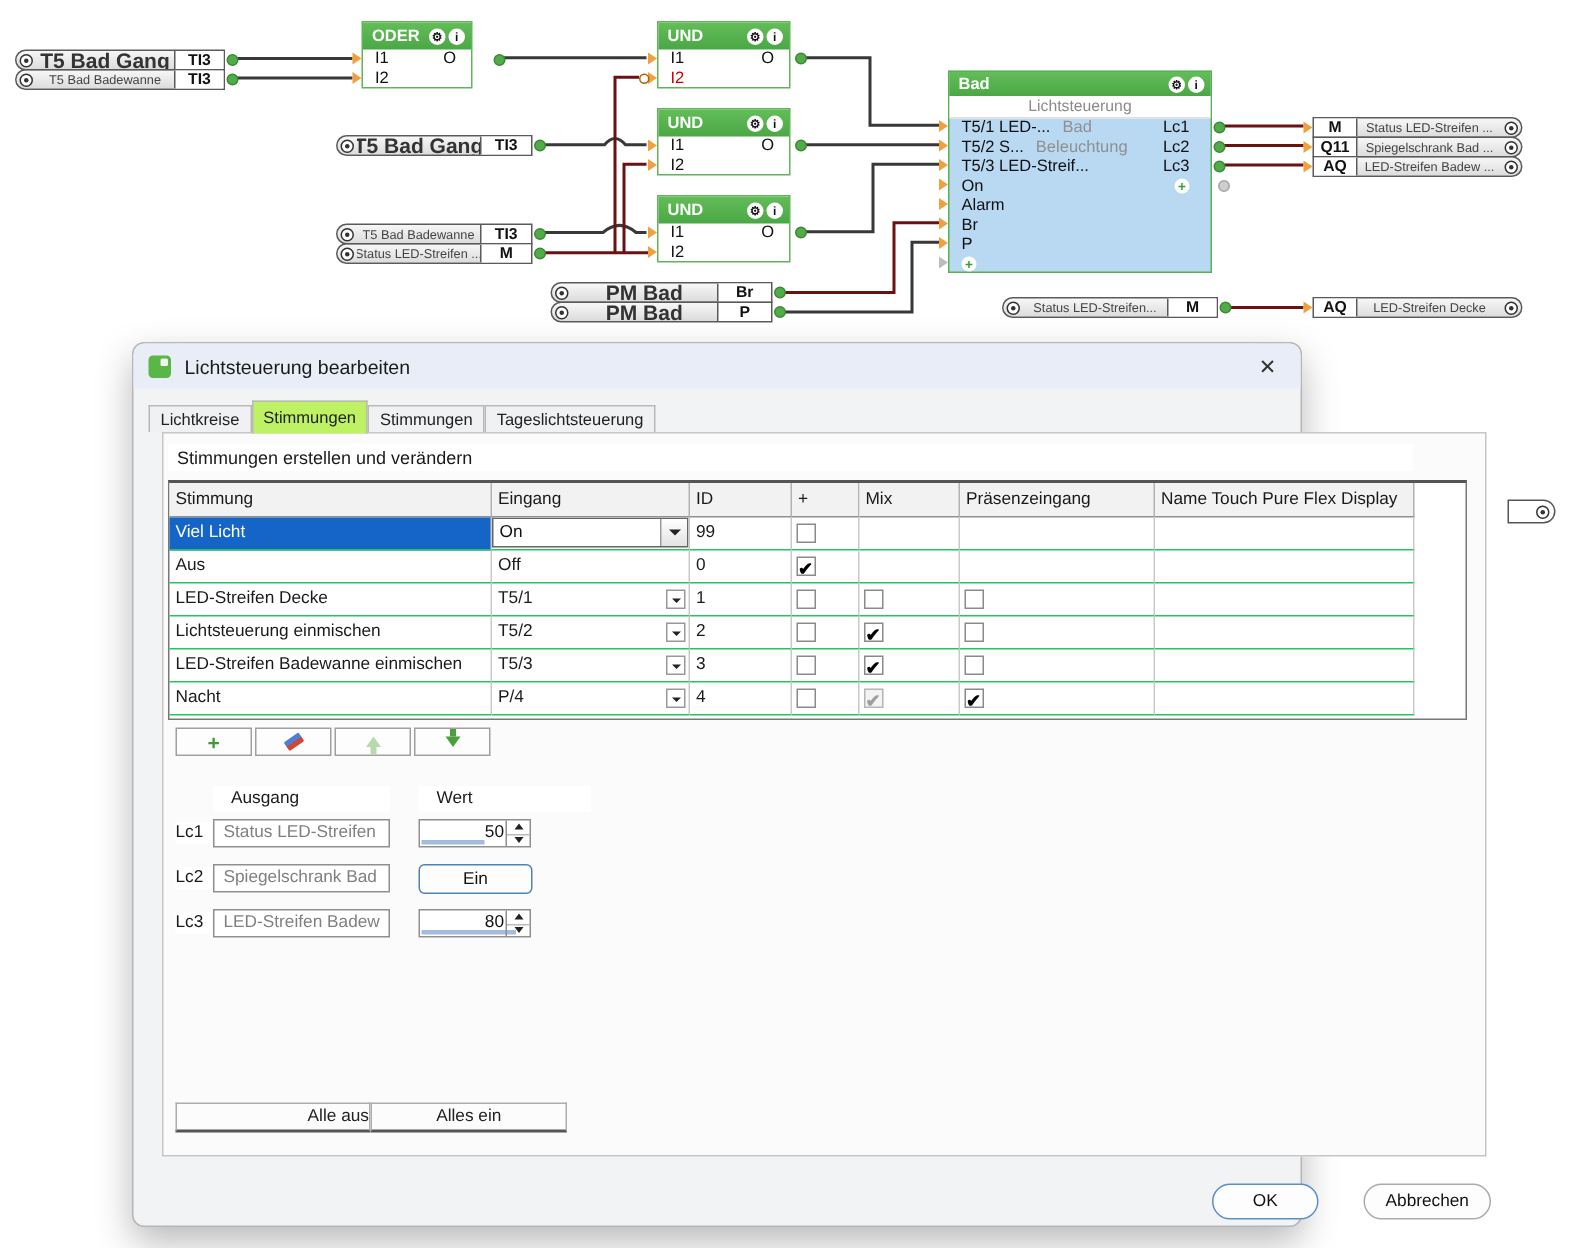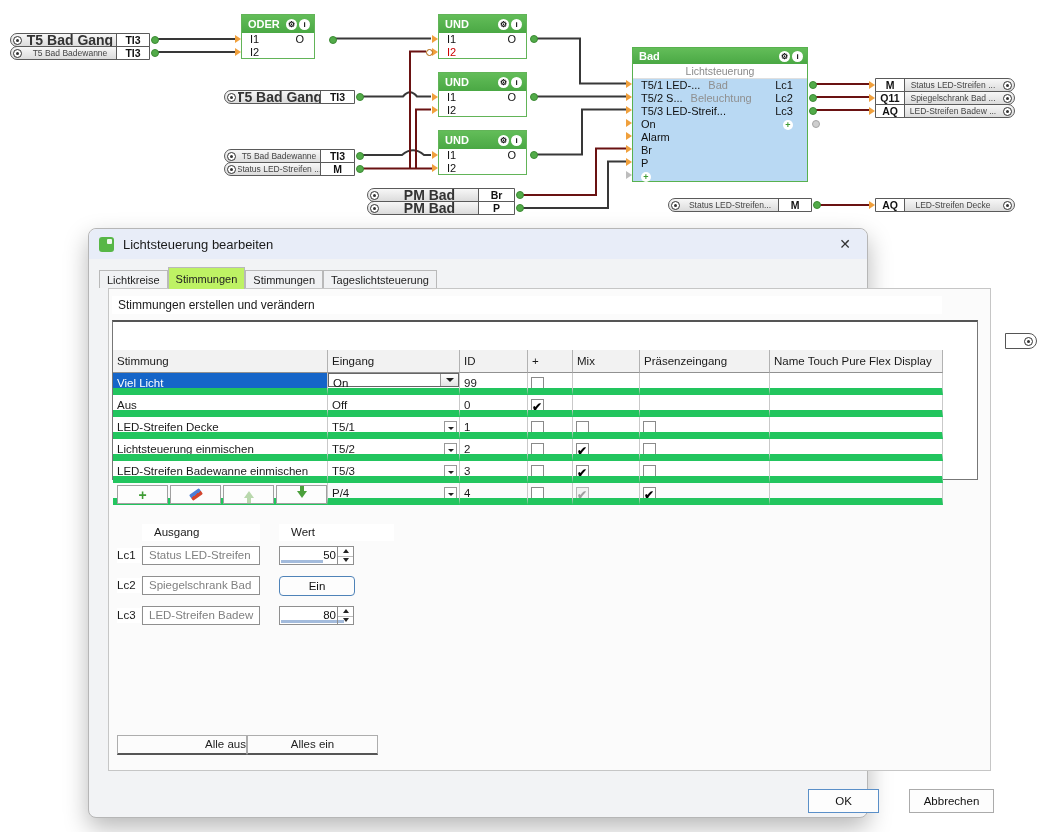--- a/index.html
+++ b/index.html
@@ -48,22 +48,22 @@
   .dtitle{font-size:13px;color:#1a1a1a;}
   .closex{position:absolute;right:14px;top:7px;font-size:14px;color:#333;width:16px;height:16px;text-align:center;line-height:16px;}
   .tabs{position:absolute;left:10px;top:39px;height:20px;display:flex;align-items:flex-end;}
   .tab{height:18px;border:1px solid #b9b9b9;border-bottom:none;background:#f0f1f3;font-size:11px;color:#222;padding:0 7px;line-height:18px;box-sizing:border-box;}
   .tab.active{height:22px;line-height:22px;background:#bef264;position:relative;z-index:2;margin-bottom:-1px;}
   .panel{position:absolute;left:19px;top:59px;width:883px;height:483px;background:#fbfbfb;border:1px solid #c6c6c6;box-sizing:border-box;}
   .seclabel{position:absolute;left:3px;top:7px;width:830px;height:18px;background:#fff;font-size:12px;color:#1a1a1a;line-height:18px;padding-left:6px;box-sizing:border-box;}
   
   .dtable{position:absolute;left:3px;top:31px;width:866px;height:160px;background:#fff;border:1px solid #777;border-top:2px solid #555;box-sizing:border-box;}
   .trow{display:grid;grid-template-columns:215px 132px 68px 45px 67px 130px 173px;height:22px;}
-  .trow.head{height:23px;margin-top:28px;}
-  .tcell{border-right:1px solid #c9c9c9;border-bottom:7px solid #22c55e;font-size:11.5px;color:#1a1a1a;line-height:21px;padding-left:4px;position:relative;overflow:hidden;white-space:nowrap;box-sizing:border-box;}
+  .trow.head{height:23px;}
+  .tcell{border-right:1px solid #c9c9c9;border-bottom:1px solid #22c55e;font-size:11.5px;color:#1a1a1a;line-height:21px;padding-left:4px;position:relative;overflow:hidden;white-space:nowrap;box-sizing:border-box;}
   .head .tcell{background:#f2f2f2;border-right:1px solid #b2b2b2;border-bottom:1px solid #919191;line-height:22px;}
   .tcell.selcell{background:#1565c8;color:#fff;}
   .combo-full{position:absolute;left:0px;top:0px;right:0px;bottom:1px;background:#fff;border:1px solid #666;color:#111;line-height:18px;padding-left:4px;}
   .combo-full .dbtn{position:absolute;right:0;top:0;width:17px;bottom:0;background:linear-gradient(#fff,#e3e3e3);border-left:1px solid #999;}
   .dbtn .tridown{position:absolute;left:50%;top:50%;margin:-2px 0 0 -4px;width:0;height:0;border-left:4px solid transparent;border-right:4px solid transparent;border-top:4px solid #222;}
   .combo-small{position:absolute;right:2px;top:4px;width:13px;height:13px;background:#fff;border:1px solid #999;box-sizing:border-box;}
   .combo-small .tridown{position:absolute;left:50%;top:50%;margin:-1px 0 0 -3px;width:0;height:0;border-left:3px solid transparent;border-right:3px solid transparent;border-top:3px solid #222;}
   .cb{position:absolute;left:3px;top:4px;width:13px;height:13px;border:1px solid #8a8a8a;background:#fff;box-sizing:border-box;}
   .cb .tick{display:none;position:absolute;left:0px;top:-3px;font-size:12px;color:#000;font-weight:bold;}
   .cb[data-state^="checked"] .tick{display:block;}
@@ -86,21 +86,21 @@
   .spin{position:absolute;right:0;top:0;width:15px;bottom:0;border-left:1px solid #8f8f8f;}
   .spin .up,.spin .dn{position:absolute;left:0;right:0;height:50%;}
   .spin .up{top:0;border-bottom:1px solid #bbb;}
   .spin .dn{bottom:0;}
   .spin i{position:absolute;left:50%;top:50%;width:0;height:0;}
   .spin .up i{margin:-2px 0 0 -3px;border-left:3px solid transparent;border-right:3px solid transparent;border-bottom:4px solid #222;}
   .spin .dn i{margin:-2px 0 0 -3px;border-left:3px solid transparent;border-right:3px solid transparent;border-top:4px solid #222;}
   .bluebar{position:absolute;left:1px;bottom:1px;height:3px;background:#a3bbdc;}
   .einbtn{position:absolute;width:76px;height:20px;border:1px solid #4f83b8;border-radius:4px;background:#fdfdfd;font-size:11.5px;color:#111;text-align:center;line-height:18px;box-sizing:border-box;}
   .bigbtn{position:absolute;top:446px;height:20px;background:#fcfcfc;border:1px solid #adadad;border-bottom:2px solid #555;font-size:11.5px;color:#222;text-align:center;line-height:17px;box-sizing:border-box;}
-  .footbtn{position:absolute;top:560px;height:24px;border-radius:0;background:#fdfdfd;font-size:11.5px;color:#111;text-align:center;line-height:22px;box-sizing:border-box;}
+  .footbtn{position:absolute;top:560px;height:24px;border-radius:12px;background:#fdfdfd;font-size:11.5px;color:#111;text-align:center;line-height:22px;box-sizing:border-box;}
   .okbtn{left:719px;width:71px;border:1px solid #5a8fc8;}
   .cancelbtn{left:820px;width:85px;border:1px solid #ababab;}
 </style>
 </head>
 <body>
 
 <div id="stage">
 
   <svg class="wires" width="1052" height="832">
     <g fill="none" stroke="#383838" stroke-width="2">

